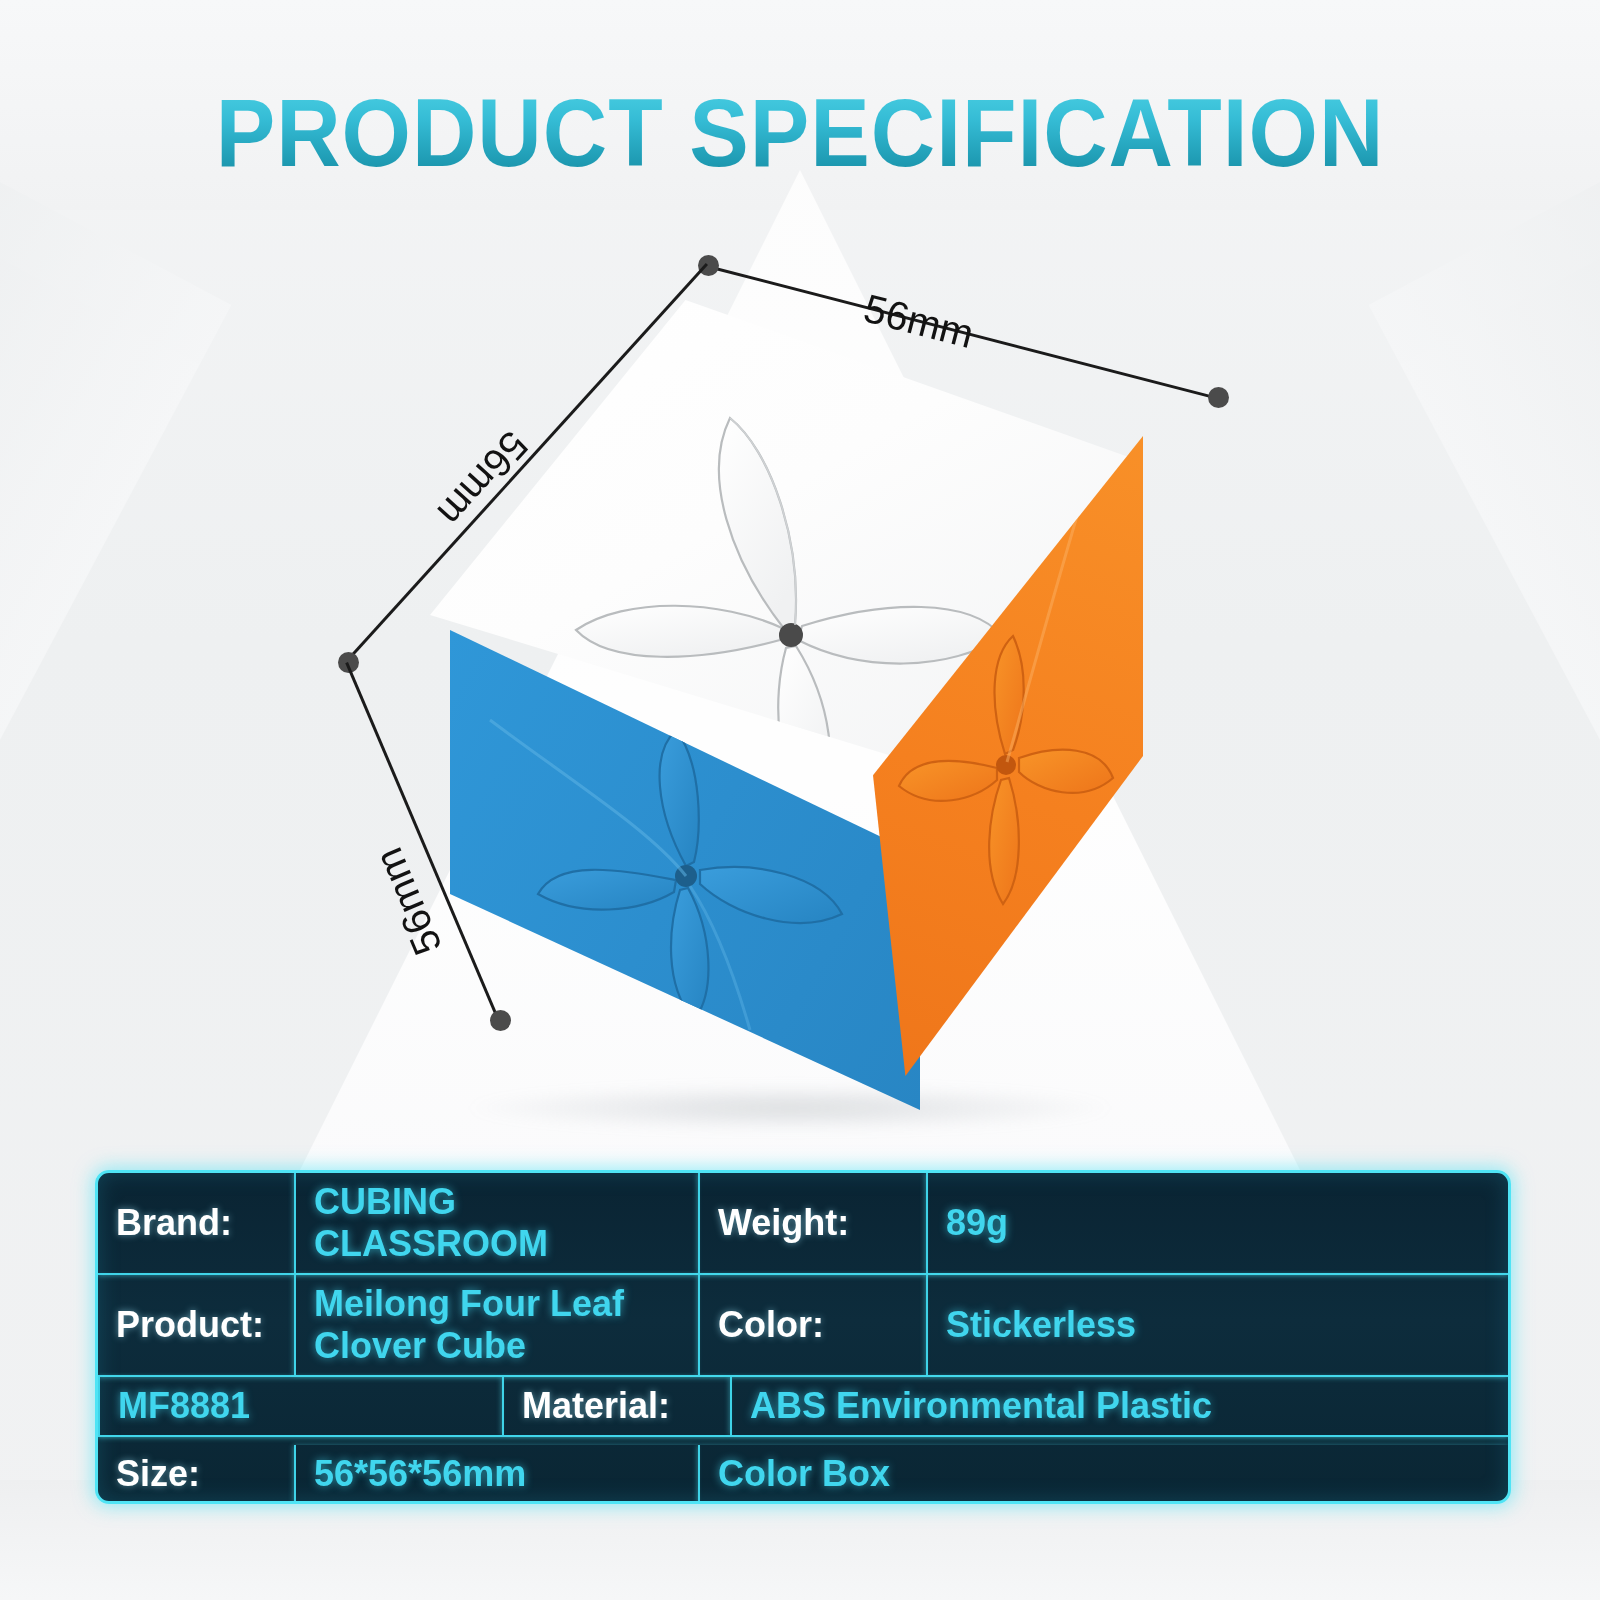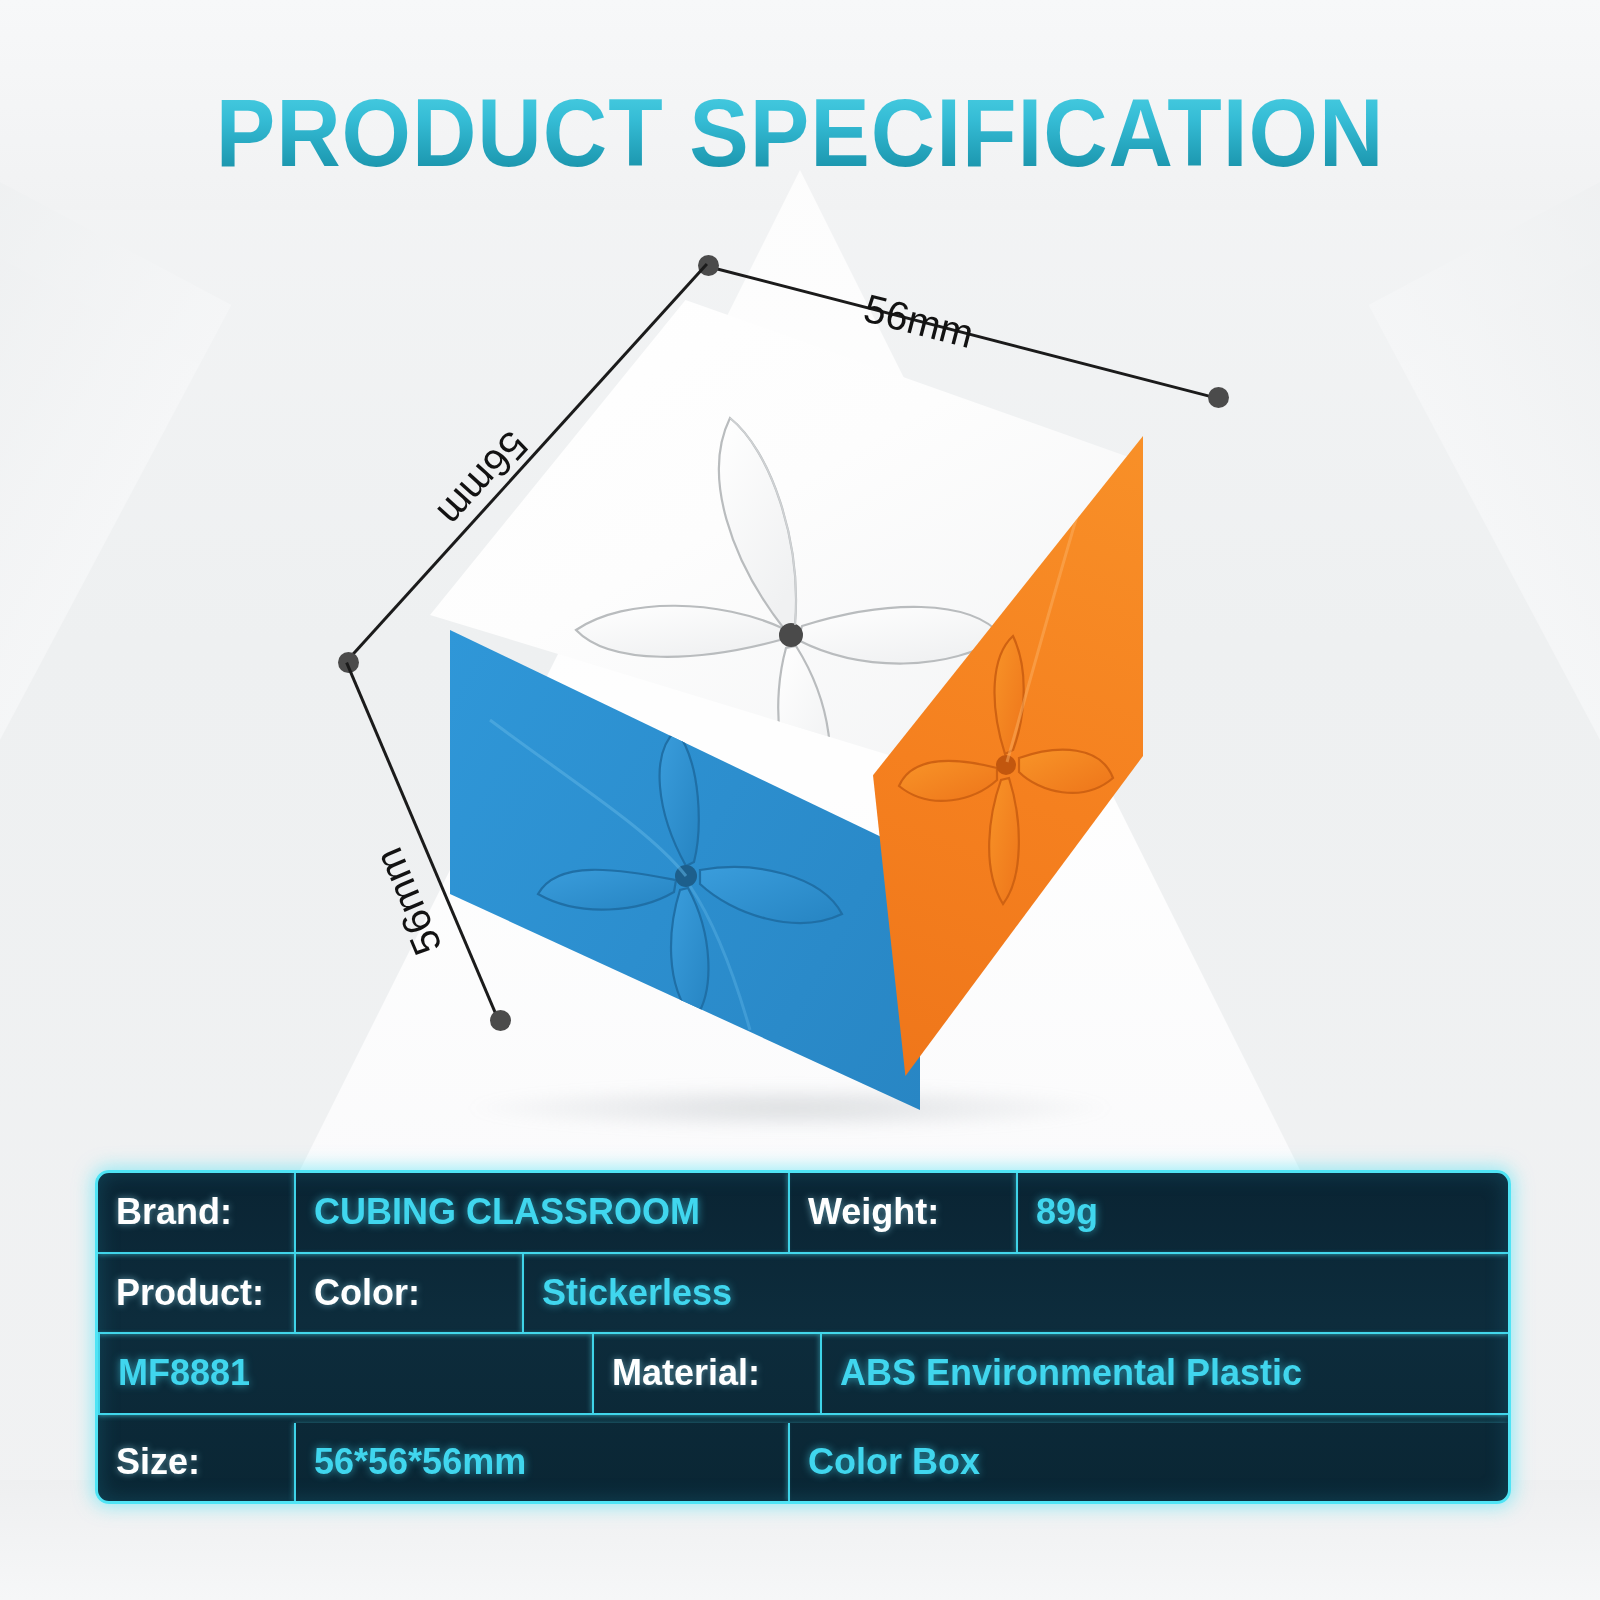--- a/index.html
+++ b/index.html
@@ -170,21 +170,21 @@
     text-shadow: 0 0 7px rgba(160,235,255,.55);
   }
   .cell.value {
     color: #40d6ee;
     font-size: 36px;
     text-shadow: 0 0 9px rgba(64,214,238,.65);
     border-left: 2px solid #3fd3e8;
     box-shadow: -1px 0 5px rgba(79,228,245,.40);
   }
   .c-l1 { width: 196px; }
-  .c-v1 { width: 494px; }
+  .c-v1 { width: 404px; }
   .c-l2 { width: 228px; border-left: 2px solid #3fd3e8; box-shadow: -1px 0 5px rgba(79,228,245,.40); }
   .c-v2 { flex: 1; }
 </style>
 </head>
 <body>
 
 <div id="page">
 
   <div class="bg-layer bg-base"></div>
   <div class="bg-top-white"></div>
@@ -277,20 +277,21 @@
 
     <div class="spec-row">
       <div class="cell label c-l1">Brand:</div>
       <div class="cell value c-v1">CUBING CLASSROOM</div>
       <div class="cell label c-l2">Weight:</div>
       <div class="cell value c-v2">89g</div>
     </div>
 
     <div class="spec-row">
       <div class="cell label c-l1">Product:</div>
+      <div class="cell value c-v1">Meilong Four Leaf Clover Cube</div>
       <div class="cell label c-l2">Color:</div>
       <div class="cell value c-v2">Stickerless</div>
     </div>
 
     <div class="spec-row">
       <div class="cell value c-v1">MF8881</div>
       <div class="cell label c-l2">Material:</div>
       <div class="cell value c-v2">ABS Environmental Plastic</div>
     </div>
 

